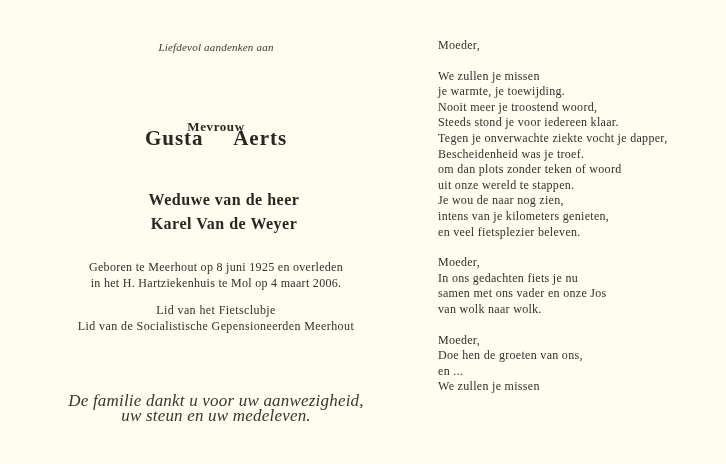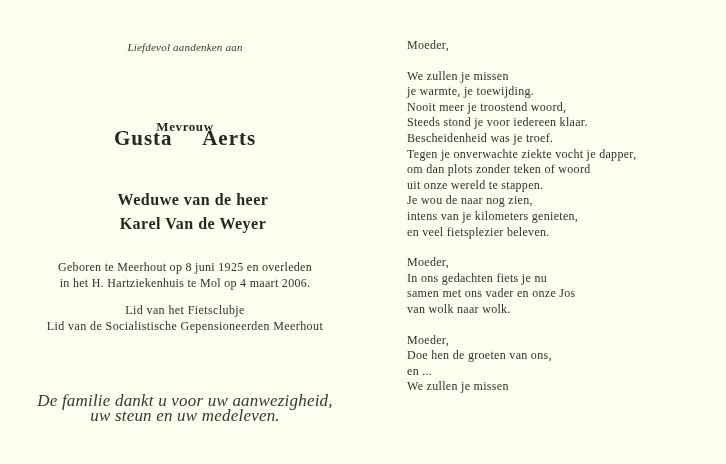--- a/index.html
+++ b/index.html
@@ -12,20 +12,21 @@
       background: #fdfdf0;
       color: #2a2722;
       font-family: "Liberation Serif", "DejaVu Serif", serif;
       position: relative;
       overflow: hidden;
     }
     .page {
       position: absolute;
       top: 0;
       height: 452px;
+      margin-left: 31px;
     }
     .left-page {
       left: 0;
       width: 370px;
     }
     .right-page {
       left: 370px;
       width: 356px;
     }
     .centered {
@@ -137,22 +138,22 @@
   <div class="poem">
     <div>
       <div class="stanza-line">Moeder,</div>
     </div>
     <div class="stanza-gap"></div>
     <div>
       <div class="stanza-line">We zullen je missen</div>
       <div class="stanza-line">je warmte, je toewijding.</div>
       <div class="stanza-line">Nooit meer je troostend woord,</div>
       <div class="stanza-line">Steeds stond je voor iedereen klaar.</div>
+      <div class="stanza-line">Tegen je onverwachte ziekte vocht je dapper,</div>
       <div class="stanza-line">Bescheidenheid was je troef.</div>
-      <div class="stanza-line">Tegen je onverwachte ziekte vocht je dapper,</div>
       <div class="stanza-line">om dan plots zonder teken of woord</div>
       <div class="stanza-line">uit onze wereld te stappen.</div>
       <div class="stanza-line">Je wou de naar nog zien,</div>
       <div class="stanza-line">intens van je kilometers genieten,</div>
       <div class="stanza-line">en veel fietsplezier beleven.</div>
     </div>
     <div class="stanza-gap"></div>
     <div>
       <div class="stanza-line">Moeder,</div>
       <div class="stanza-line">In ons gedachten fiets je nu</div>

